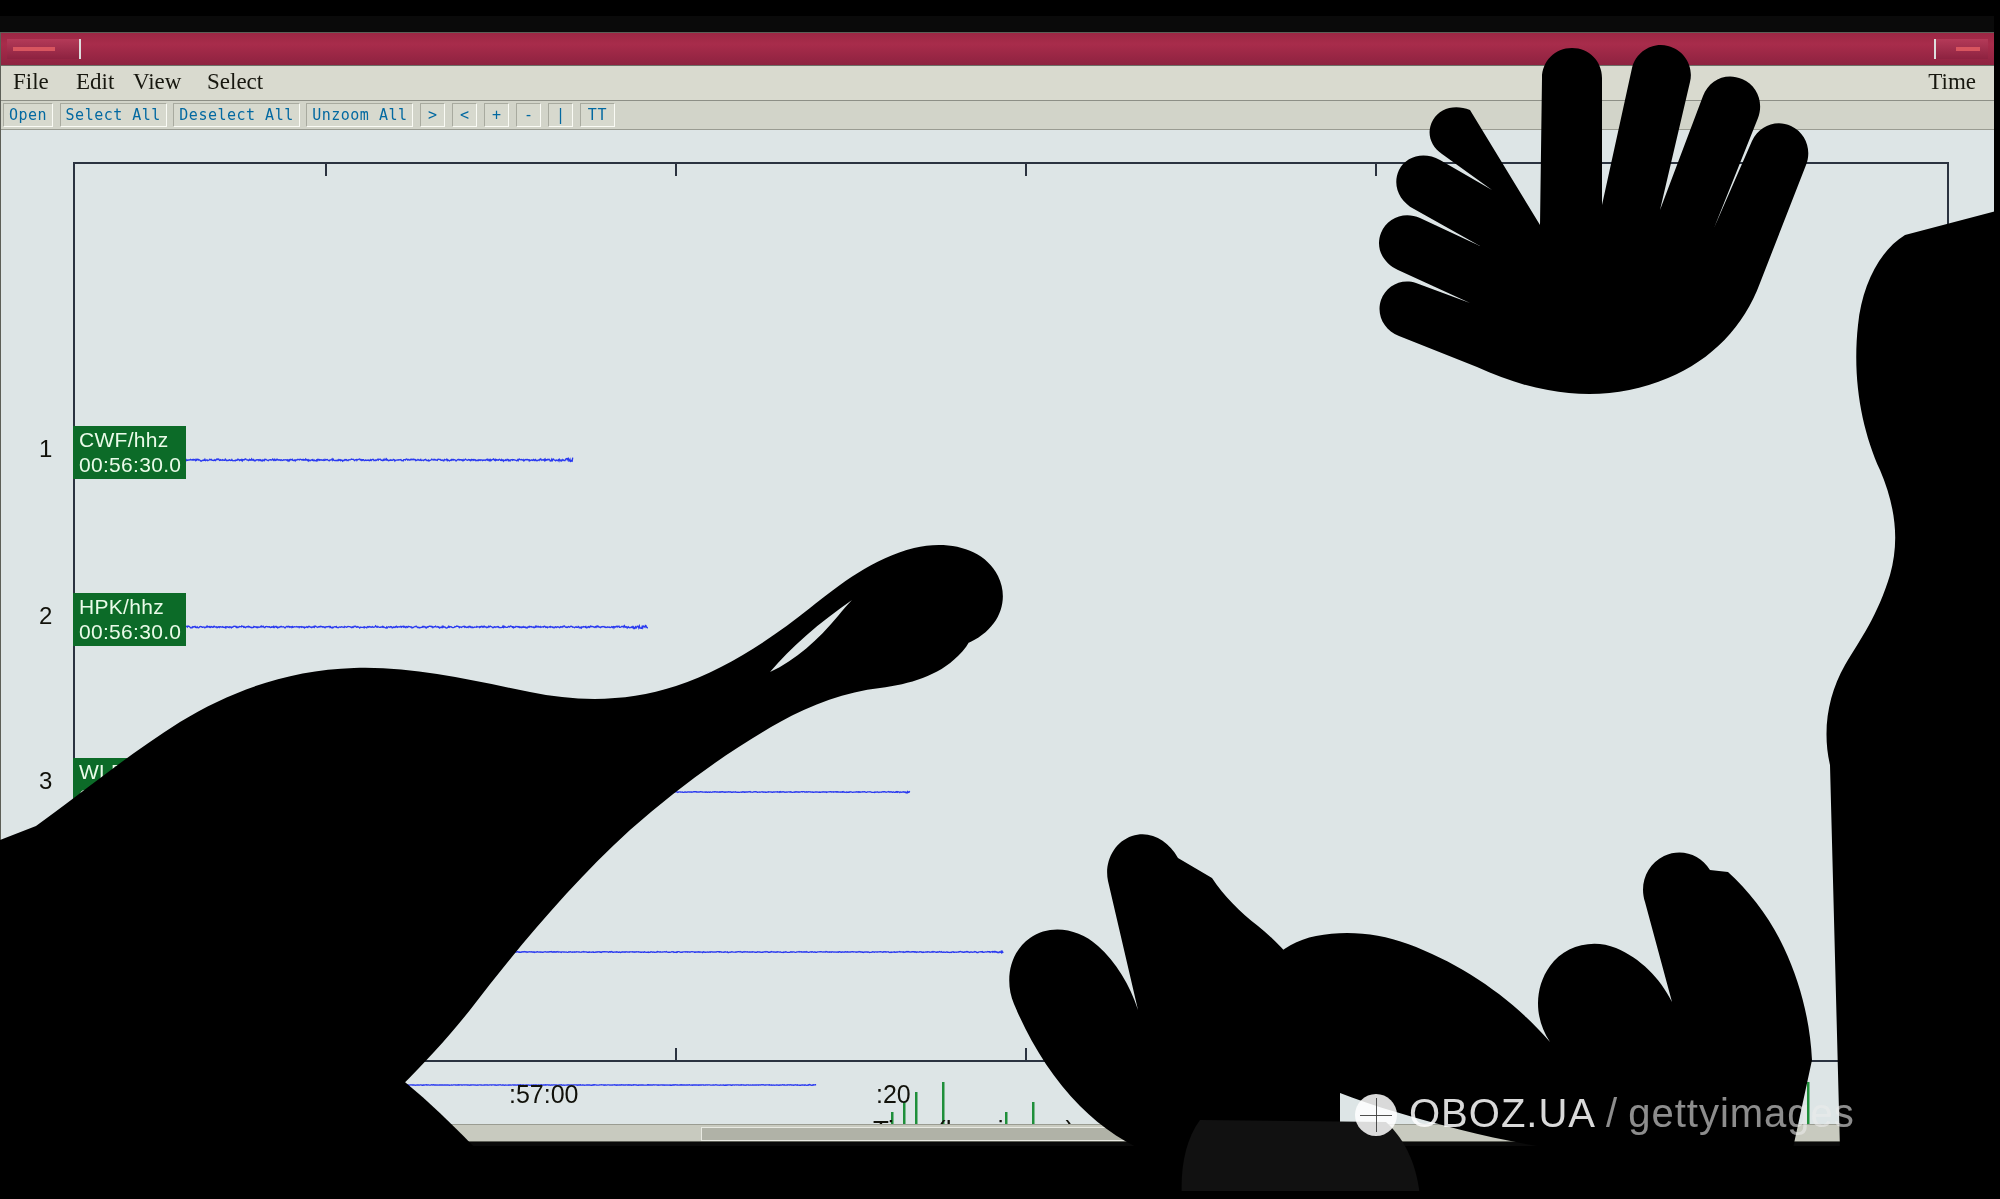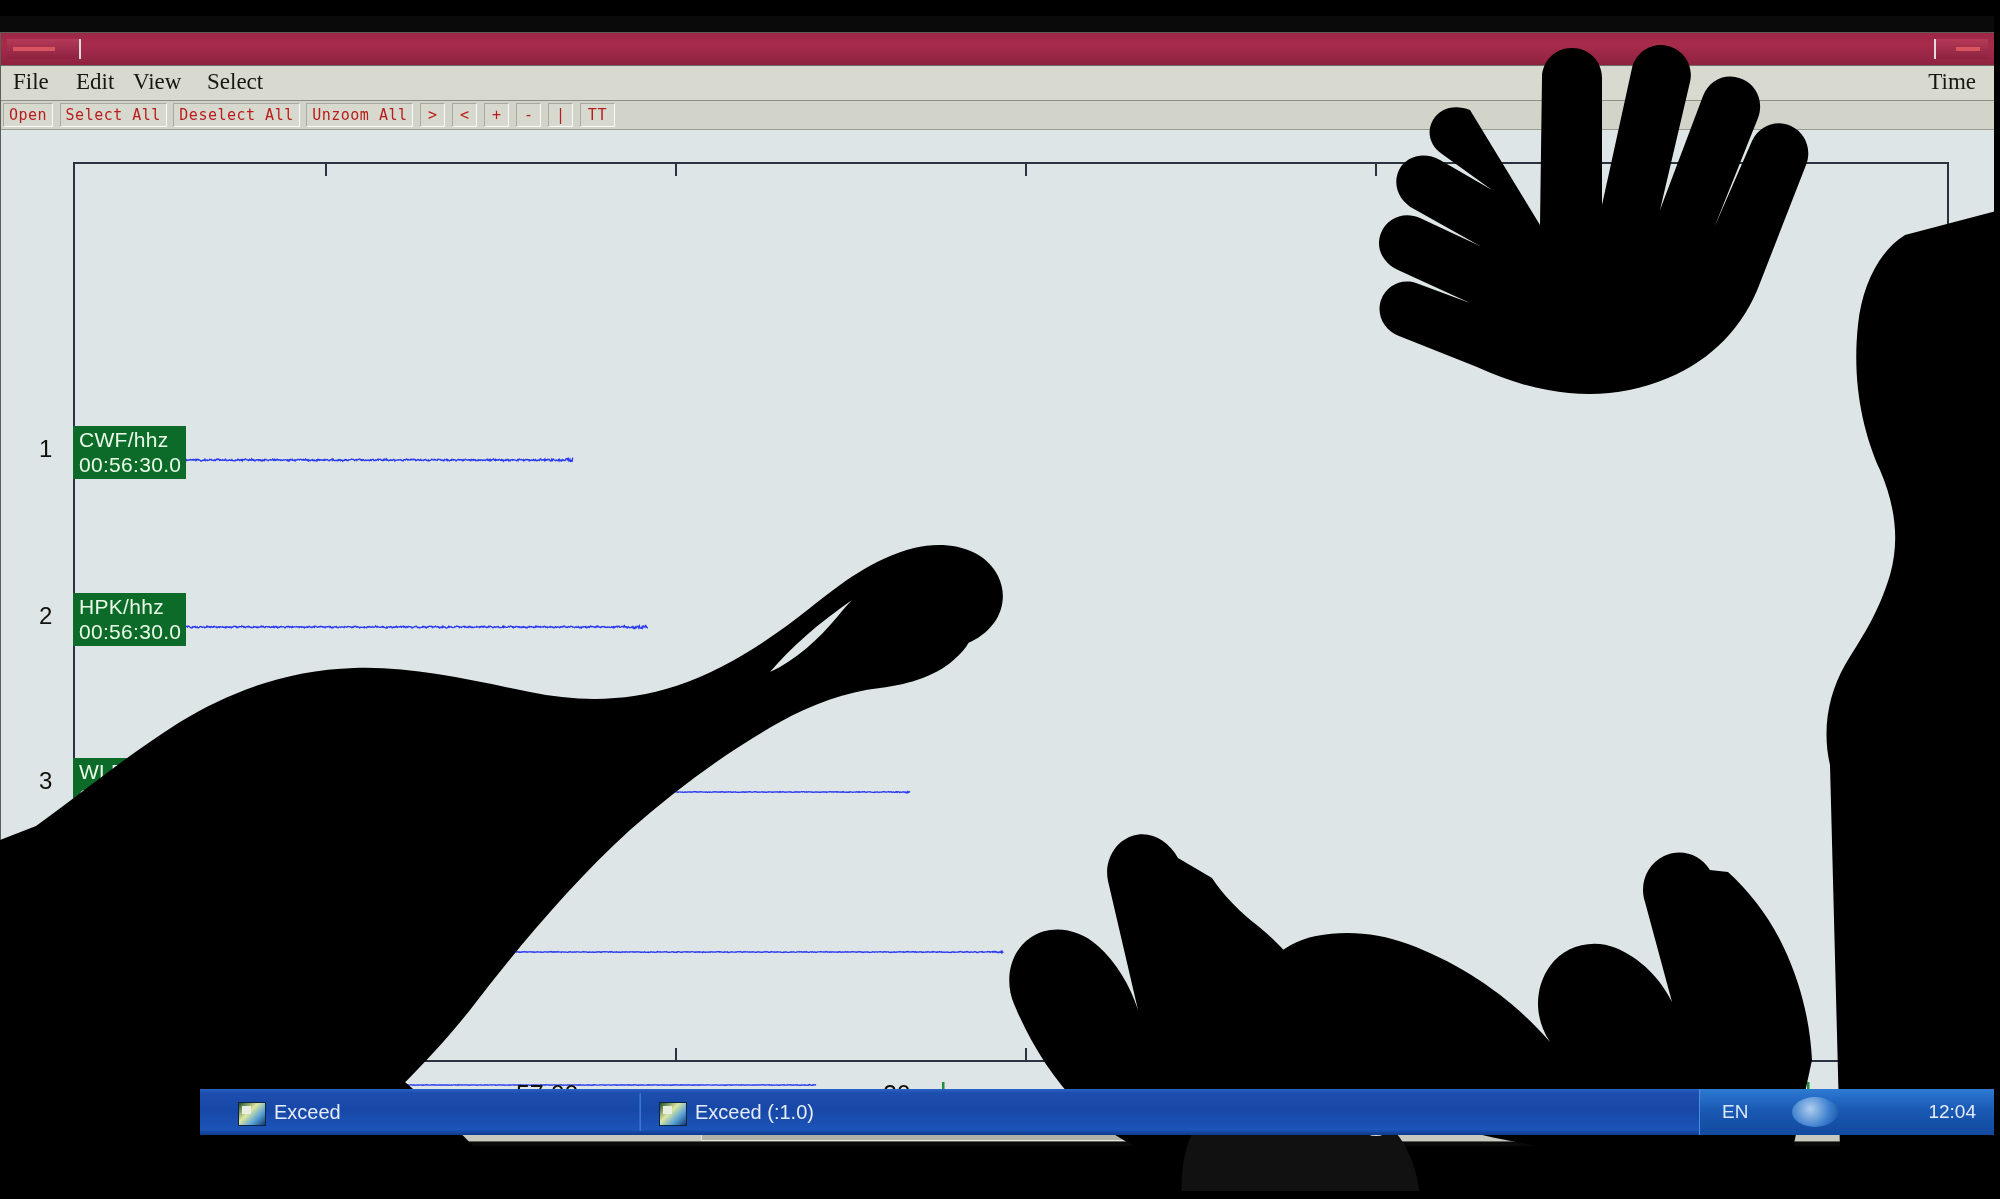--- a/index.html
+++ b/index.html
@@ -110,21 +110,21 @@
     box-sizing: border-box;
   }
   .tb-btn {
     display: inline-block;
     height: 24px;
     line-height: 23px;
     padding: 0 5px;
     margin-right: 2px;
     font-family: "DejaVu Sans Mono", monospace;
     font-size: 15px;
-    color: #b91c1c;
+    color: #0369a1;
     background: #d7d9ce;
     border: 1px solid #a8aa9f;
     border-right-color: #fafbf5;
     border-bottom-color: #fafbf5;
     vertical-align: top;
     box-sizing: border-box;
     cursor: default;
     letter-spacing: 0.5px;
   }
   .tb-btn.narrow { padding: 0 7px; }
@@ -498,33 +498,18 @@
 
       <path fill="#111" d="M1200,1120 C1185,1140 1180,1170 1182,1199 L1420,1199 C1418,1168 1406,1140 1386,1122 Z"></path>
 
       <path fill="#000" d="M0,1000 L0,1199 L520,1199 C480,1150 430,1100 380,1062 C310,1010 220,980 140,980 Z"></path>
     </svg>
 
     <div id="watermark">
       <span class="globe"></span><span class="w-light">OBOZ.UA</span><span class="w-grey" style="margin:0 10px;">/</span><span class="w-grey">gettyimages</span>
     </div>
 
-    <div id="taskbar">
-      <div class="task-btn" id="task-exceed-1">
-        <span class="task-icon"></span>
-        <span>Exceed</span>
-      </div>
-      <div class="task-btn" id="task-exceed-2">
-        <span class="task-icon"></span>
-        <span>Exceed (:1.0)</span>
-      </div>
-      <div id="tray">
-        <div id="tray-lang">EN</div>
-        <div id="tray-icon-net"></div>
-        <div id="tray-clock">12:04</div>
-      </div>
-    </div>
 
   </div>
 
   <div id="bezel-right"></div>
   <div id="bezel-bottom"></div>
 </div>
 
 </body></html>

